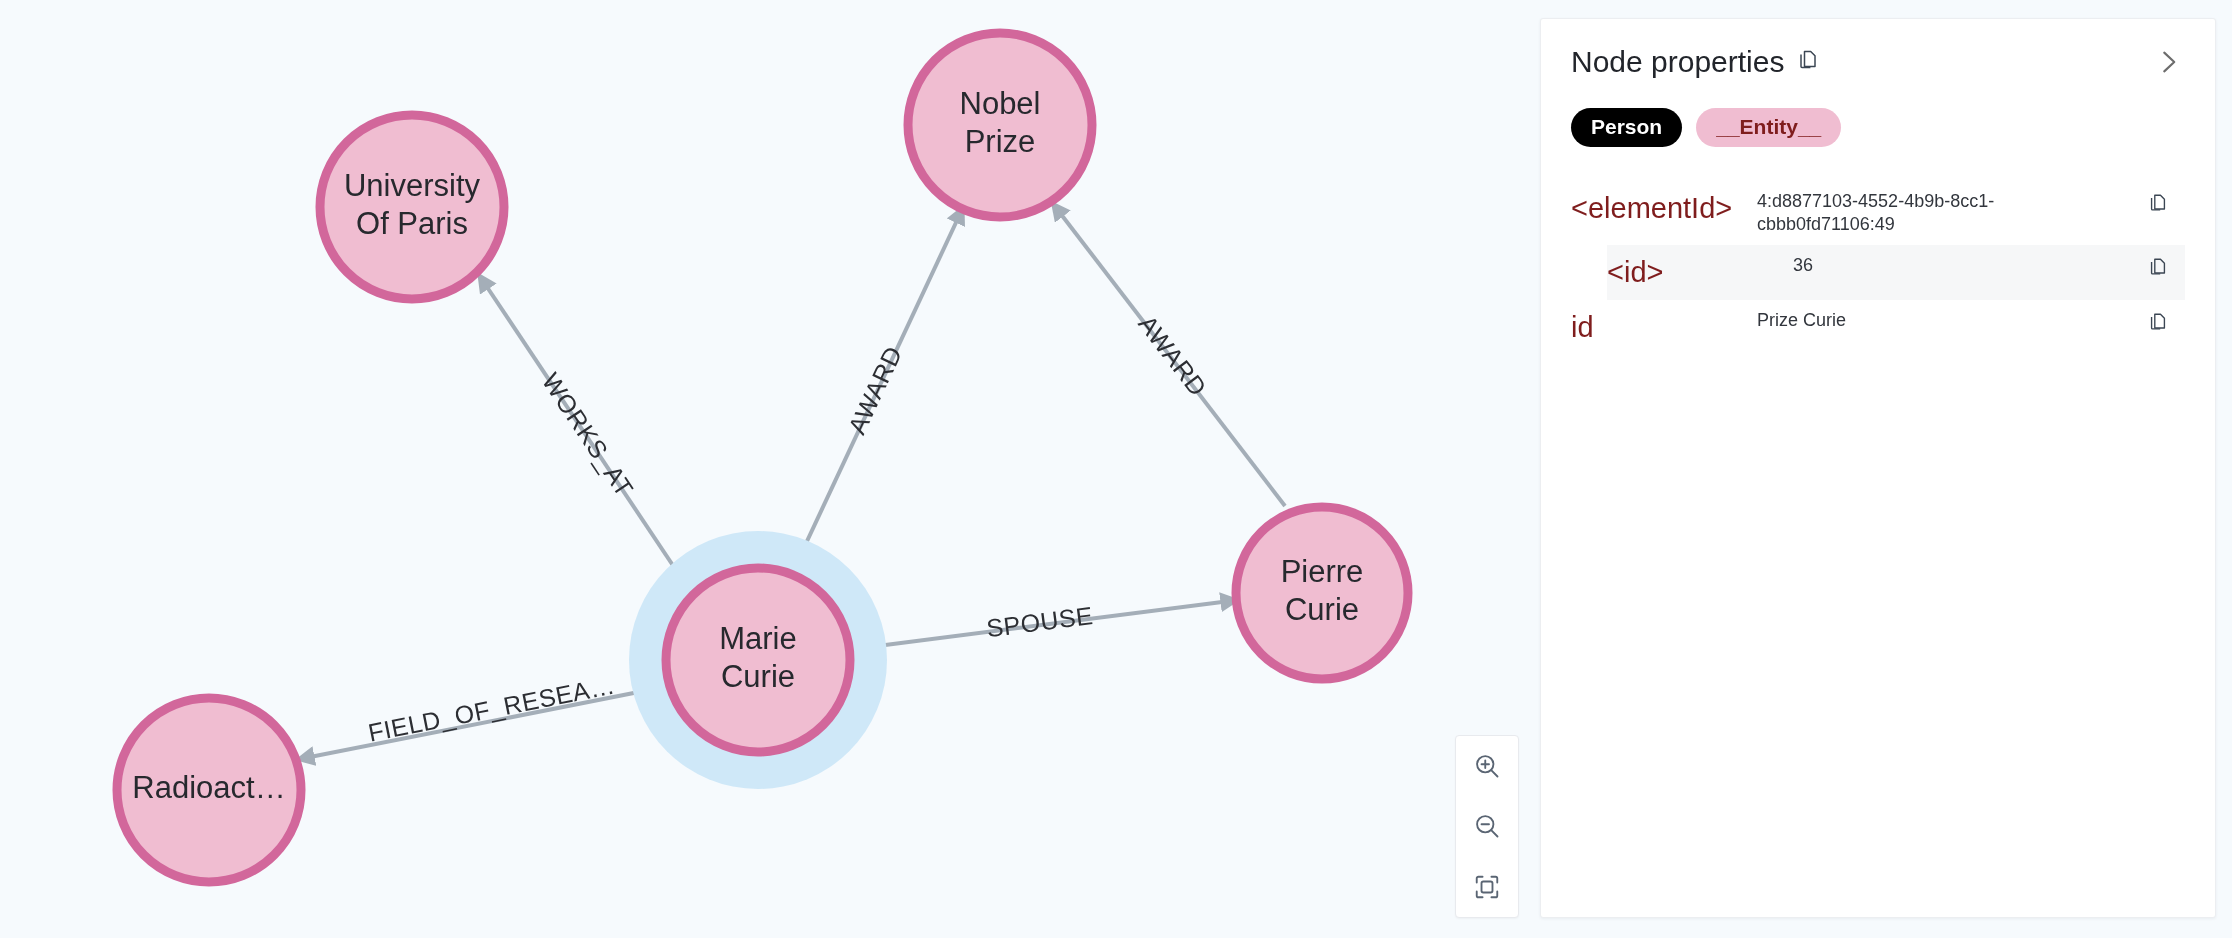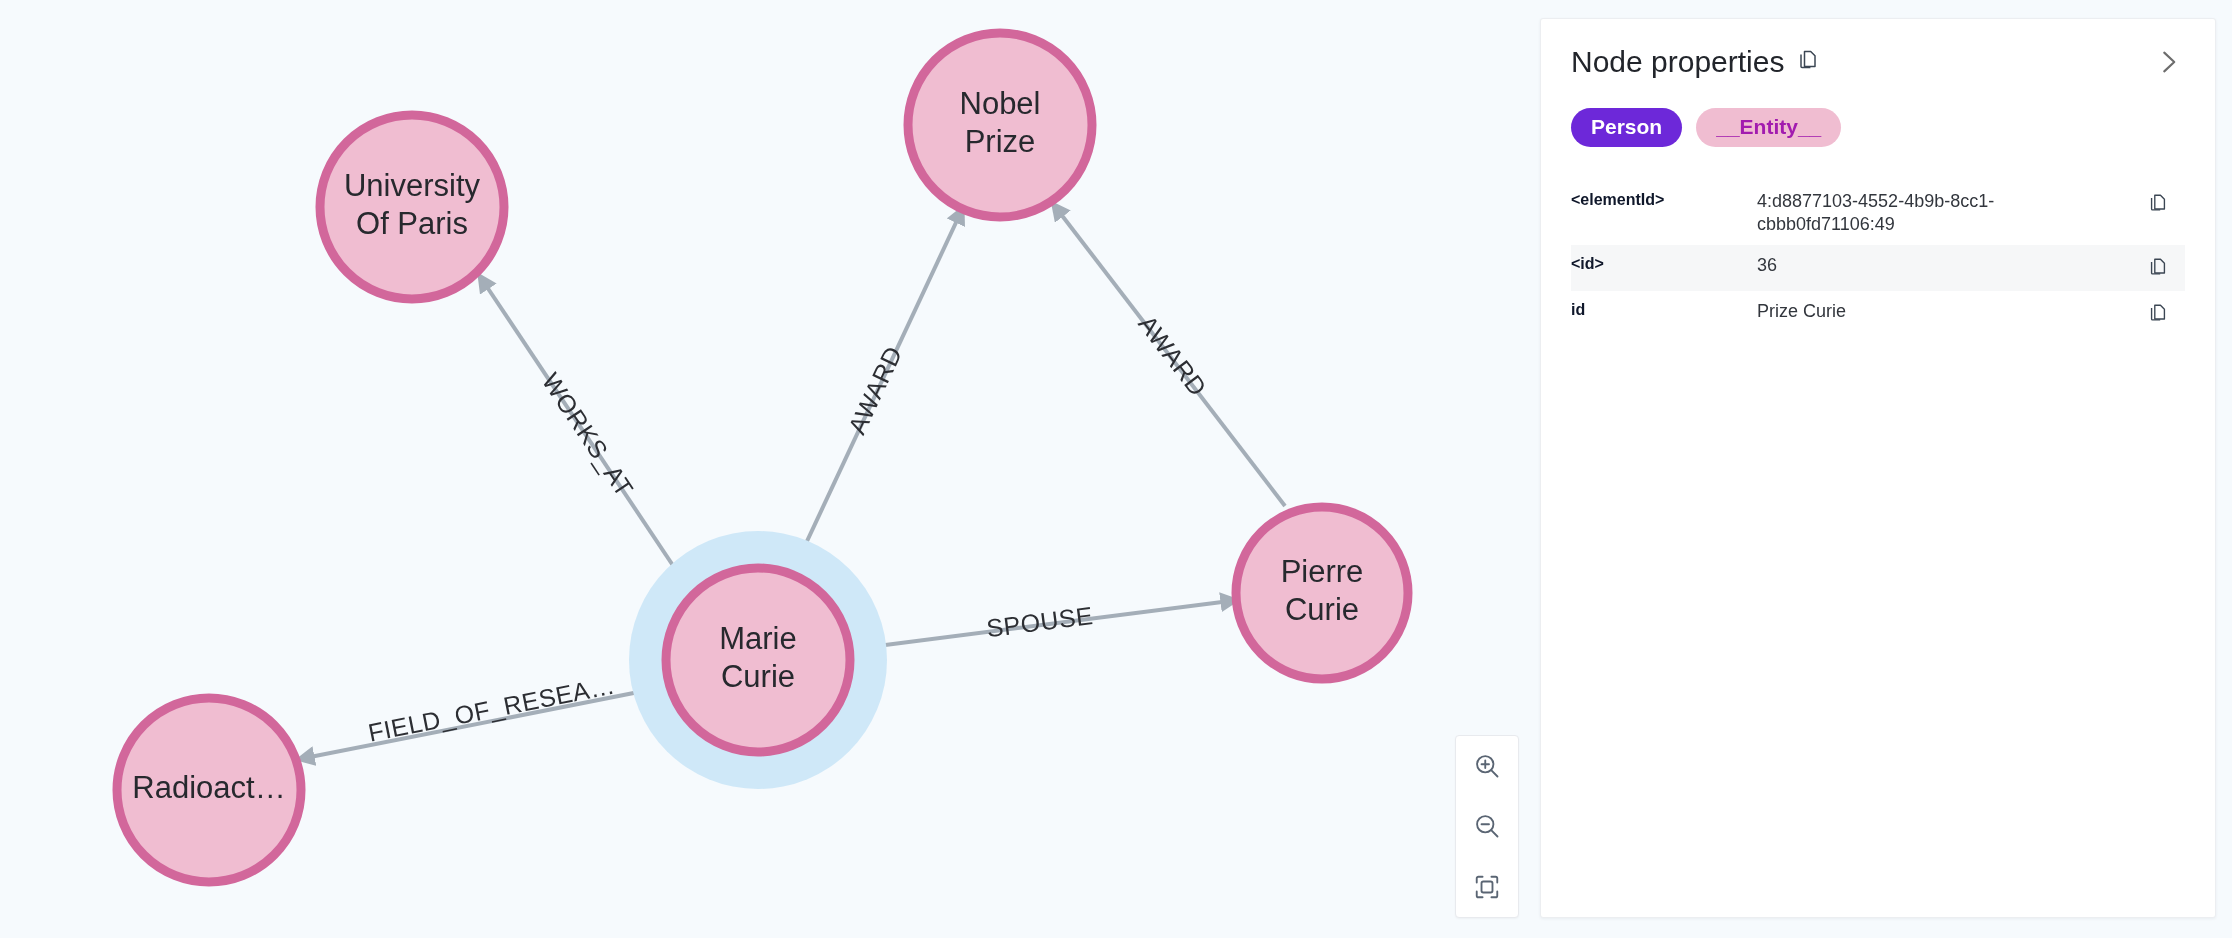--- a/index.html
+++ b/index.html
@@ -96,24 +96,24 @@
     line-height: 1.15;
     white-space: nowrap;
     cursor: pointer;
   }
 
   .prop-table { width: 100%; }
   .prop-row {
     display: flex; align-items: flex-start;
     padding: 9px 10px 10px 0;
   }
-  .prop-row.striped { background: #f6f7f8; }
+  .prop-row.striped { background: #f6f7f8; margin-left: 36px; }
   .prop-key {
     width: 186px; flex: 0 0 186px;
-    font-size: 16px; font-weight: bold; color: #0f172a;
+    font-size: 29px; font-weight: normal; color: #7f1d1d;
     line-height: 1.25;
   }
   .prop-val {
     flex: 1 1 auto;
     font-size: 18px; color: #32363d;
     line-height: 1.25;
     word-break: break-word;
     padding-right: 14px;
   }
   .prop-copy { flex: 0 0 34px; padding-top: 2px; }
@@ -244,22 +244,22 @@
       <button class="icon-btn chevron-btn" title="Collapse panel">
         <span>
           <svg width="30" height="30" viewBox="0 0 24 24" fill="none" stroke="#6d6d6d" stroke-width="1.7" stroke-linecap="round" stroke-linejoin="round">
             <polyline points="9,4.5 17,12 9,19.5"></polyline>
           </svg>
         </span>
       </button>
     </div>
 
     <div class="chips">
-      <span class="chip" style="background:#6d28d9;color:#ffffff;text-align:right;">Person</span>
-      <span class="chip" style="background:#f0bdd1;color:#a21caf;">__Entity__</span>
+      <span class="chip" style="background:#000000;color:#ffffff;text-align:right;">Person</span>
+      <span class="chip" style="background:#f0bdd1;color:#7f1d1d;">__Entity__</span>
     </div>
 
     <div class="prop-table">
 
       <div class="prop-row">
         <div class="prop-key">&lt;elementId&gt;</div>
         <div class="prop-val">4:d8877103-4552-4b9b-8cc1-cbbb0fd71106:49</div>
         <button class="icon-btn prop-copy" title="Copy value">
           <span>
             <svg width="22" height="22" viewBox="0 0 24 24" fill="none" stroke="#3b4653" stroke-width="1.5" stroke-linejoin="round">

